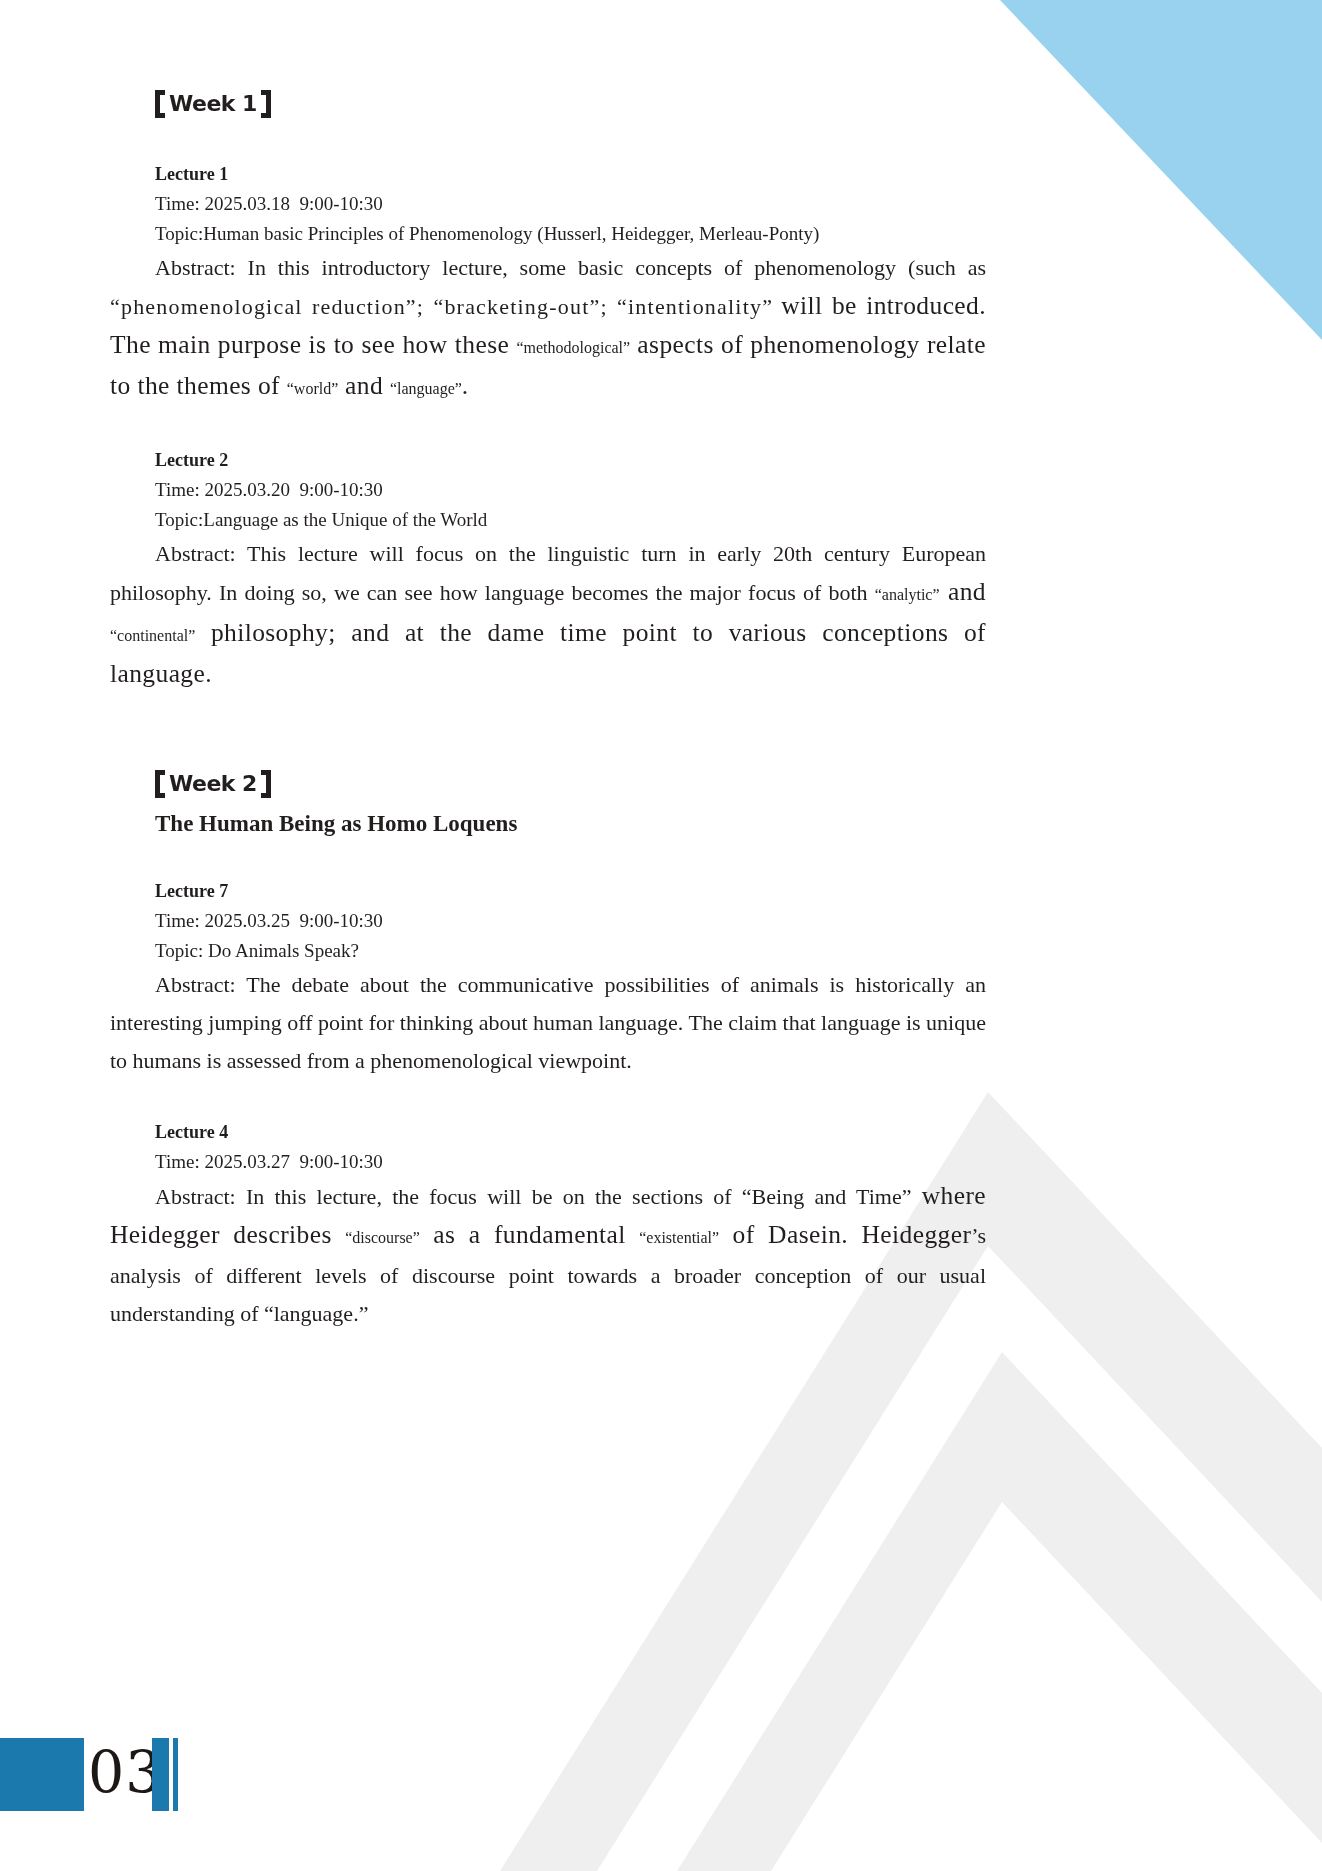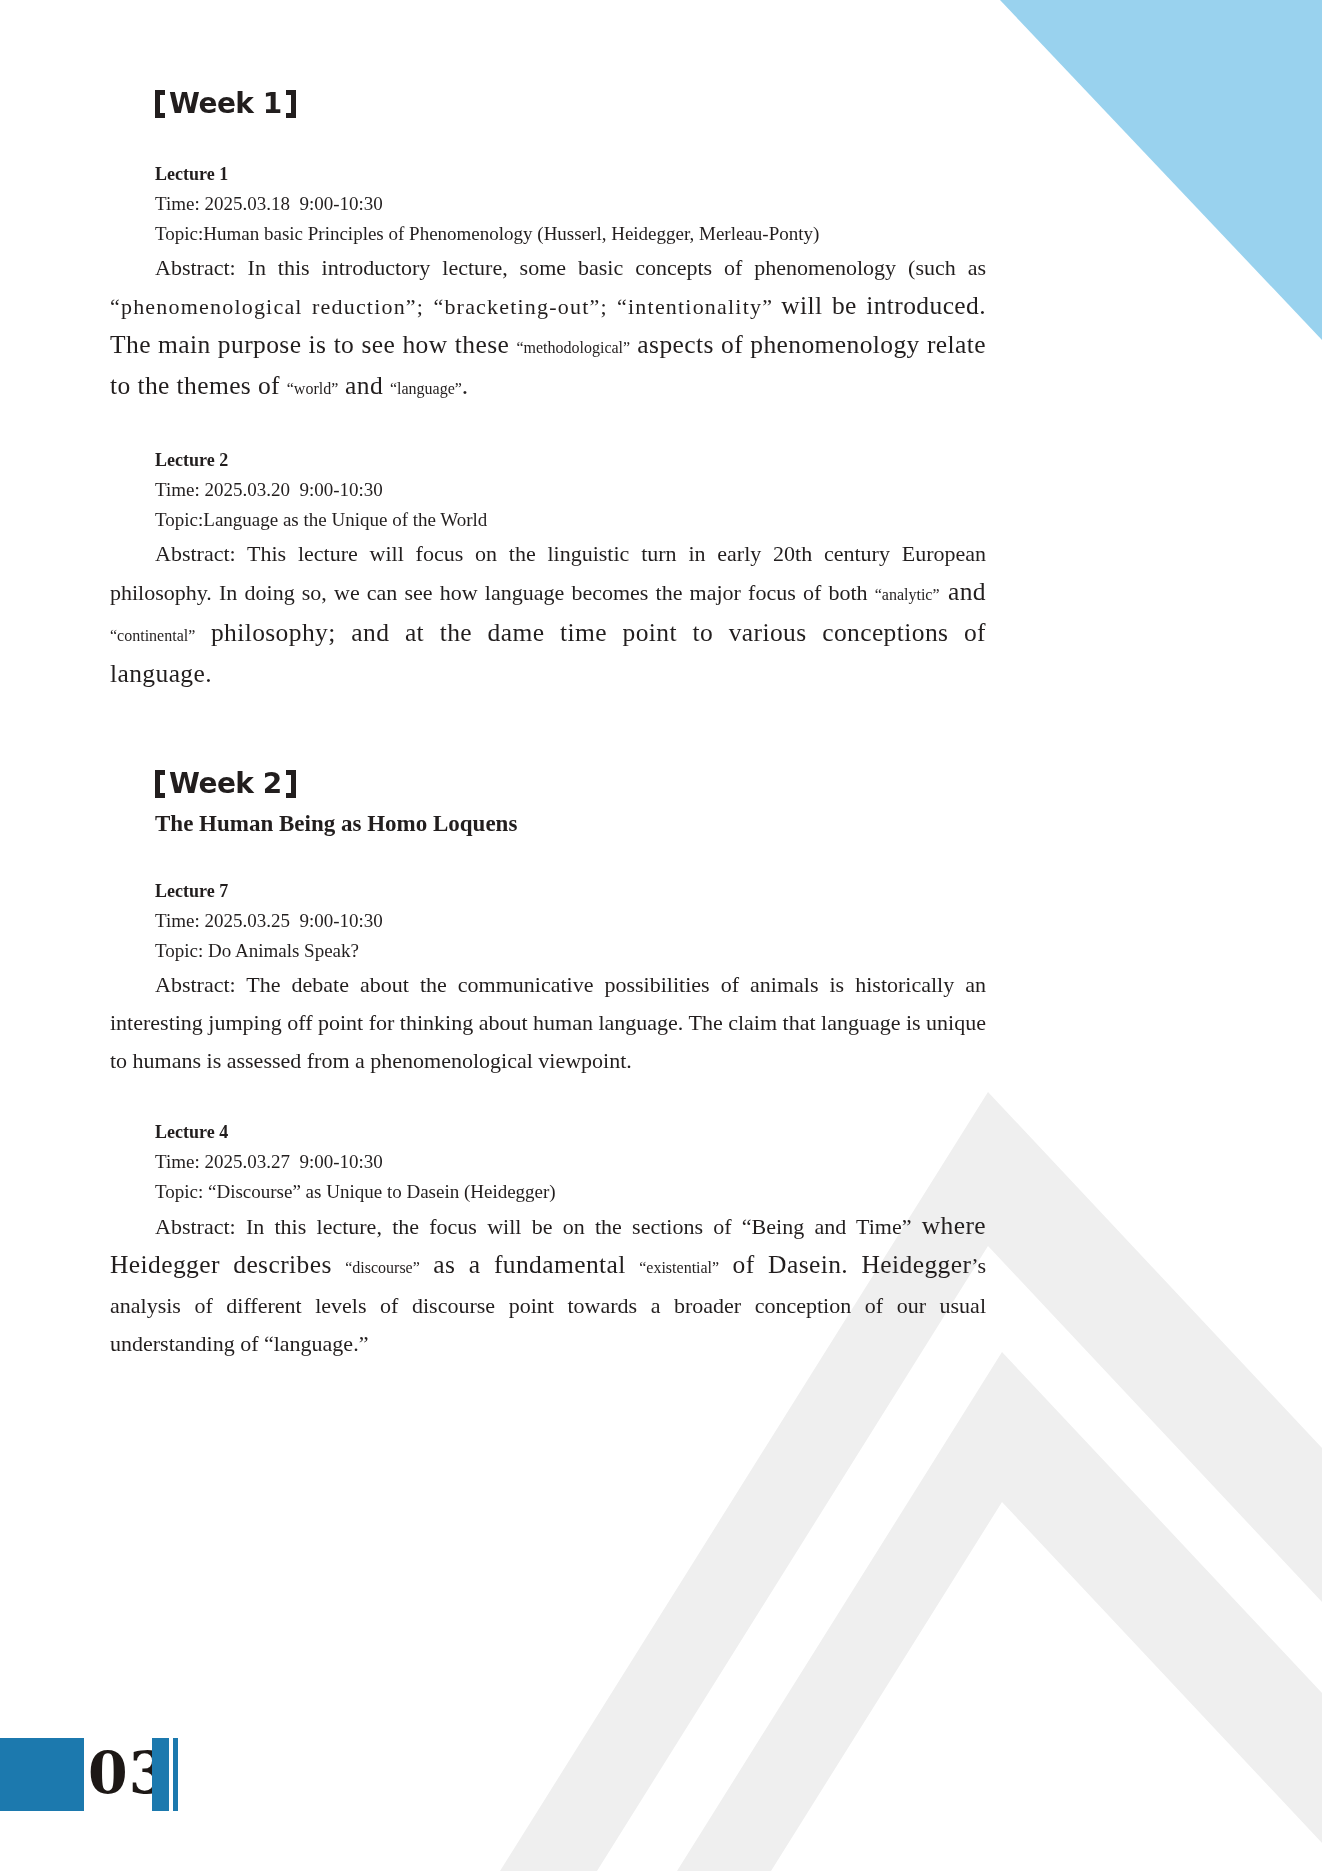--- a/index.html
+++ b/index.html
@@ -33,21 +33,21 @@
   }
   .wm{fill:var(--wm);}
   
   .content{
     position:absolute;left:110px;top:86px;width:876px;z-index:2;
   }
   .week-tag{
     margin-left:45px;
     font-family:"DejaVu Sans", sans-serif;
     font-weight:800;
-    font-size:28px;
+    font-size:22px;
     line-height:36px;
     letter-spacing:-0.5px;
     color:var(--ink);
     display:flex;align-items:center;gap:4px;
   }
   .bracket{
     display:inline-block;width:10px;height:28px;
     border:5px solid var(--ink);
   }
   .bracket-left{border-right:none;}
@@ -78,21 +78,21 @@
   .sg-sm{font-size:16px;}
   .week-2{margin-top:72px;}
   
   .footer-block{
     position:absolute;left:0;top:1738px;width:84px;height:73px;
     background:var(--blue);z-index:2;
   }
   .page-number{
     position:absolute;left:88px;top:1736px;z-index:2;
     font-family:"DejaVu Serif", serif;
-    font-weight:bold;font-size:57px;line-height:73px;
+    font-weight:normal;font-size:57px;line-height:73px;
     color:#1d1816;letter-spacing:1px;
   }
   .footer-bar{position:absolute;top:1738px;height:73px;background:var(--blue);z-index:2;}
   .footer-bar.thick{left:152px;width:17px;}
   .footer-bar.thin{left:173px;width:5px;}
 </style>
 </head>
 <body>
 
 <div class="page">
@@ -139,21 +139,20 @@
       <article class="lecture">
         <h3 class="lecture-name">Lecture 7</h3>
         <p class="line time">Time: 2025.03.25  9:00-10:30</p>
         <p class="line topic">Topic: Do Animals Speak?</p>
         <p class="abstract"><span class="sg-n">Abstract: The debate about the communicative possibilities of animals is historically an interesting jumping off point for thinking about human language. The claim that language is unique to humans is assessed from a phenomenological viewpoint.</span></p>
       </article>
 
       <article class="lecture">
         <h3 class="lecture-name">Lecture 4</h3>
         <p class="line time">Time: 2025.03.27  9:00-10:30</p>
-        <p class="line topic">Topic: “Discourse” as Unique to Dasein (Heidegger)</p>
         <p class="abstract"><span class="sg-n">Abstract: In this lecture, the focus will be on the sections of “Being and Time” </span><span class="sg-b">where Heidegger describes </span><span class="sg-sm">“discourse”</span><span class="sg-b"> as a fundamental </span><span class="sg-sm">“existential”</span><span class="sg-b"> of </span><span class="sg-b">Dasein. Heidegger</span><span class="sg-n">’s analysis of different levels of discourse point towards a broader conception of our usual understanding of “language.”</span></p>
       </article>
     </section>
 
   </main>
 
   <footer>
     <div class="footer-block"></div>
     <div class="page-number">03</div>
     <div class="footer-bar thick"></div>

